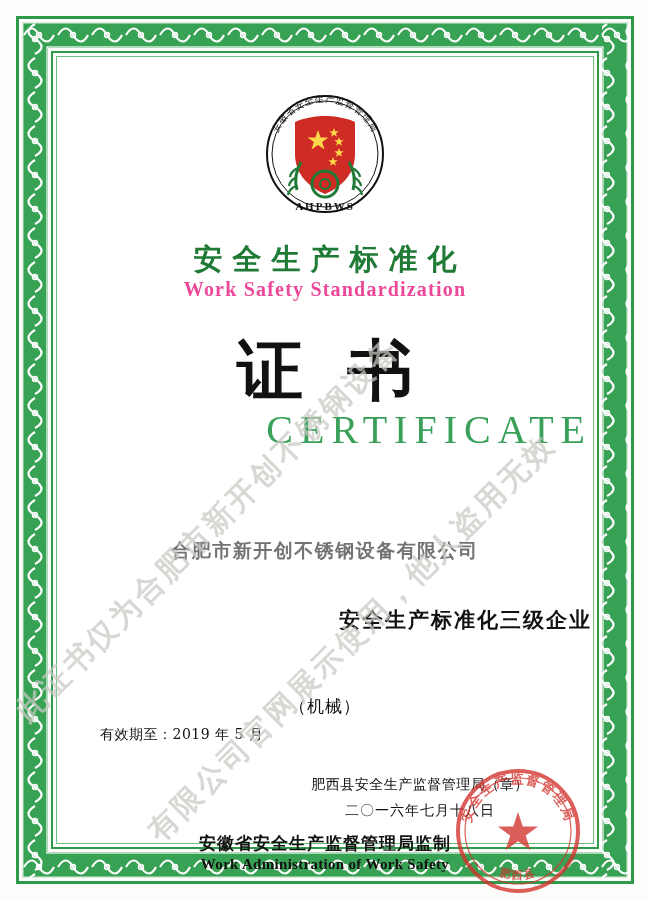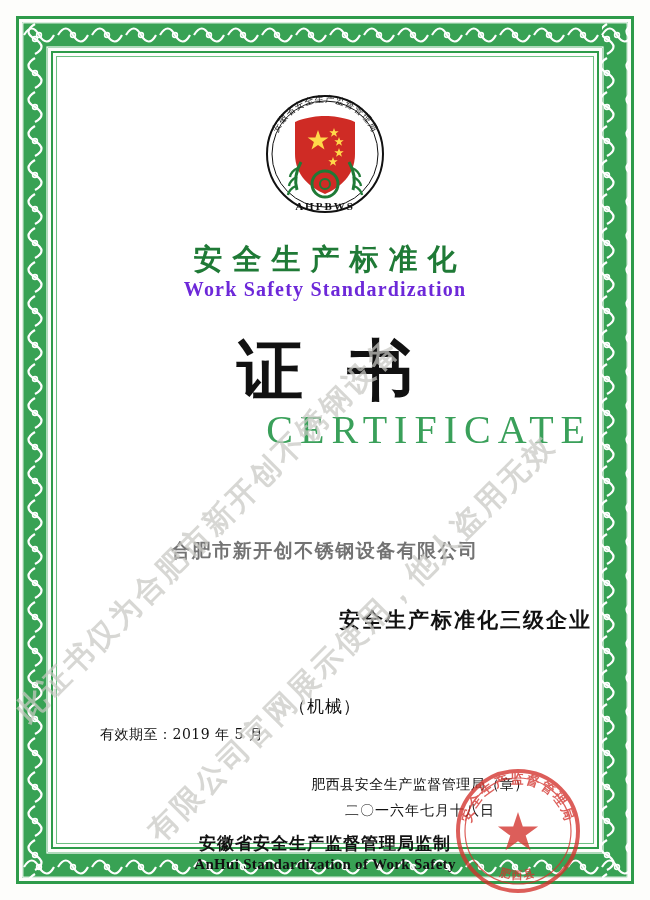--- a/index.html
+++ b/index.html
@@ -107,21 +107,21 @@
   .title-en {
     position: absolute;
     left: 0;
     right: 0;
     top: 220px;
     text-align: center;
     font-family: "Liberation Serif", serif;
     font-size: 20px;
     font-weight: bold;
     letter-spacing: 1.2px;
-    color: #6d28d9;
+    color: #ec4899;
   }
 
   .big-cn {
     position: absolute;
     left: 0;
     right: 0;
     top: 268px;
     text-align: center;
     font-family: "DejaVu Serif", serif;
     font-size: 66px;
@@ -373,21 +373,21 @@
     <div class="category">（机械）</div>
 
     <div class="validity">
       <span>有效期至：</span><span>2019 年 5 月</span>
     </div>
 
     <div class="issuer">肥西县安全生产监督管理局（章）</div>
     <div class="issue-date">二〇一六年七月十八日</div>
 
     <div class="footer-cn">安徽省安全生产监督管理局监制</div>
-    <div class="footer-en">AnHui Standardization of Work Safety</div>
+    <div class="footer-en">Work Administration of Work Safety</div>
 
     <svg class="seal" viewBox="0 0 130 130">
       <circle cx="65" cy="65" r="60" fill="none" stroke="#d3322c" stroke-width="4"></circle>
       <circle cx="65" cy="65" r="53" fill="none" stroke="#d3322c" stroke-width="1.2"></circle>
       <polygon points="65,46 69.8,60.6 85.1,60.6 72.7,69.6 77.5,84.2 65,75.2 52.5,84.2 57.3,69.6 44.9,60.6 60.2,60.6" fill="#d3322c"></polygon>
       <path id="sealring" d="M65 12 m-48 53 a48 48 0 0 1 96 0" fill="none"></path>
       <text font-family="DejaVu Serif, serif" font-size="13" font-weight="bold" fill="#d3322c" letter-spacing="2">
         <textPath href="#sealring" startOffset="50%" text-anchor="middle">安全生产监督管理局</textPath>
       </text>
       <path id="sealringb" d="M17 65 a48 48 0 0 0 96 0" fill="none"></path>

